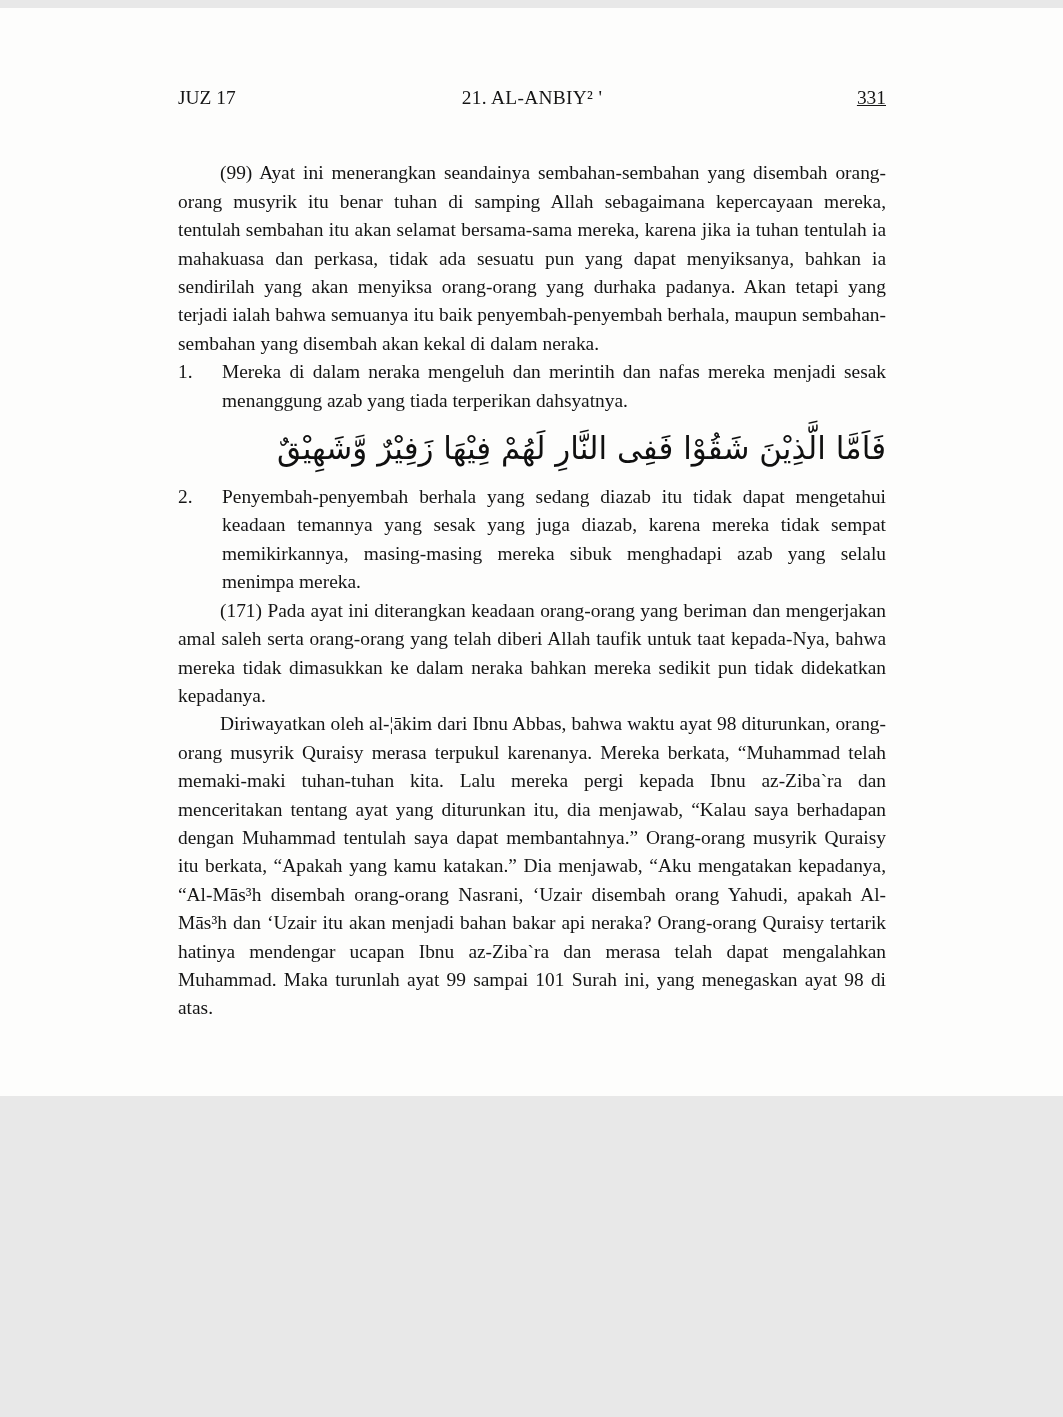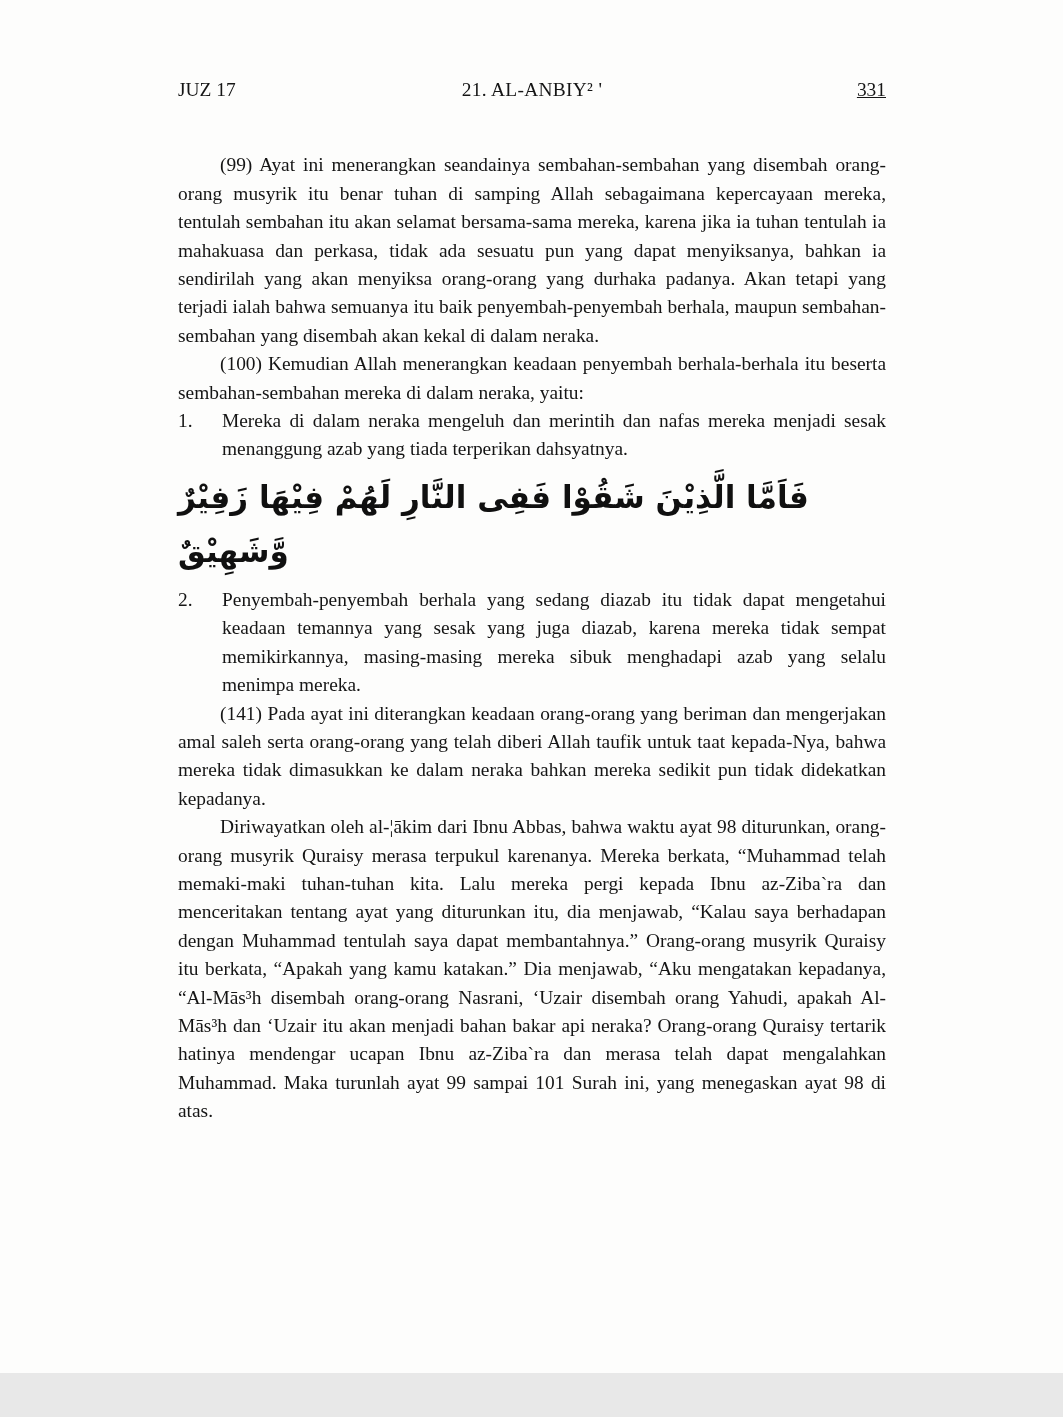--- a/index.html
+++ b/index.html
@@ -4,22 +4,22 @@
 <title>Tafsir Page 331</title>
 <style>
   html, body {
     margin: 0;
     padding: 0;
     background: #e8e8e8;
   }
   .page {
     position: relative;
     width: 1063px;
-    height: 1373px;
-    margin: 0 auto;
+    height: 1088px;
+    margin: 8px auto;
     background: #fdfdfc;
     box-sizing: border-box;
     padding: 76px 177px 40px 178px;
     font-family: "Liberation Serif", serif;
     font-size: 19.4px;
     line-height: 28.4px;
     color: #151515;
     overflow: hidden;
   }
   .page-header {
@@ -42,25 +42,25 @@
     display: grid;
     grid-template-columns: 44px 1fr;
     align-items: baseline;
   }
   .hang-item .num { text-align: left; }
   .hang-item .itext { text-align: justify; }
 
   .arabic-line {
     direction: rtl;
     unicode-bidi: embed;
-    text-align: left;
+    text-align: right;
     font-family: "DejaVu Sans", sans-serif;
     font-size: 31px;
     line-height: 54px;
-    font-weight: 700;
+    font-weight: 400;
     margin: 6px 0 8px 0;
     color: #101010;
   }
 
   .translation {
     margin-left: 44px;
     text-align: justify;
   }
   .translation em { font-style: italic; }
   .translation .ref { font-style: normal; }
@@ -74,33 +74,32 @@
     <span class="left">JUZ 17</span>
     <span class="center">21. AL-ANBIY² '</span>
     <span class="right">331</span>
   </header>
 
   <main class="body-text">
 
 
     <p class="indent">(99) Ayat ini menerangkan seandainya sembahan-sembahan yang disembah orang-orang musyrik itu benar tuhan di samping Allah sebagaimana kepercayaan mereka, tentulah sembahan itu akan selamat bersama-sama mereka, karena jika ia tuhan tentulah ia mahakuasa dan perkasa, tidak ada sesuatu pun yang dapat menyiksanya, bahkan ia sendirilah yang akan menyiksa orang-orang yang durhaka padanya. Akan tetapi yang terjadi ialah bahwa semuanya itu baik penyembah-penyembah berhala, maupun sembahan-sembahan yang disembah akan kekal di dalam neraka.</p>
 
-    <p class="indent">(100) Kemudian Allah menerangkan keadaan penyembah berhala-berhala itu beserta sembahan-sembahan mereka di dalam neraka, yaitu:</p>
 
     <div class="hang-item">
       <span class="num">1.</span>
       <span class="itext">Mereka di dalam neraka mengeluh dan merintih dan nafas mereka menjadi sesak menanggung azab yang tiada terperikan dahsyatnya.</span>
     </div>
 
     <div class="arabic-line">فَاَمَّا الَّذِيْنَ شَقُوْا فَفِى النَّارِ لَهُمْ فِيْهَا زَفِيْرٌ وَّشَهِيْقٌ</div>
 
 
     <div class="hang-item">
       <span class="num">2.</span>
       <span class="itext">Penyembah-penyembah berhala yang sedang diazab itu tidak dapat mengetahui keadaan temannya yang sesak yang juga diazab, karena mereka tidak sempat memikirkannya, masing-masing mereka sibuk menghadapi azab yang selalu menimpa mereka.</span>
     </div>
 
-    <p class="indent">(141) Pada ayat ini diterangkan keadaan orang-orang yang beriman dan mengerjakan amal saleh serta orang-orang yang telah diberi Allah taufik untuk taat kepada-Nya, bahwa mereka tidak dimasukkan ke dalam neraka bahkan mereka sedikit pun tidak didekatkan kepadanya.</p>
+    <p class="indent">(171) Pada ayat ini diterangkan keadaan orang-orang yang beriman dan mengerjakan amal saleh serta orang-orang yang telah diberi Allah taufik untuk taat kepada-Nya, bahwa mereka tidak dimasukkan ke dalam neraka bahkan mereka sedikit pun tidak didekatkan kepadanya.</p>
 
     <p class="indent">Diriwayatkan oleh al-¦ākim dari Ibnu Abbas, bahwa waktu ayat 98 diturunkan, orang-orang musyrik Quraisy merasa terpukul karenanya. Mereka berkata, “Muhammad telah memaki-maki tuhan-tuhan kita. Lalu mereka pergi kepada Ibnu az-Ziba`ra dan menceritakan tentang ayat yang diturunkan itu, dia menjawab, “Kalau saya berhadapan dengan Muhammad tentulah saya dapat membantahnya.” Orang-orang musyrik Quraisy itu berkata, “Apakah yang kamu katakan.” Dia menjawab, “Aku mengatakan kepadanya, “Al-Mās³h disembah orang-orang Nasrani, ‘Uzair disembah orang Yahudi, apakah Al-Mās³h dan ‘Uzair itu akan menjadi bahan bakar api neraka? Orang-orang Quraisy tertarik hatinya mendengar ucapan Ibnu az-Ziba`ra dan merasa telah dapat mengalahkan Muhammad. Maka turunlah ayat 99 sampai 101 Surah ini, yang menegaskan ayat 98 di atas.</p>
 
   </main>
 </div>
 
 </body></html>

